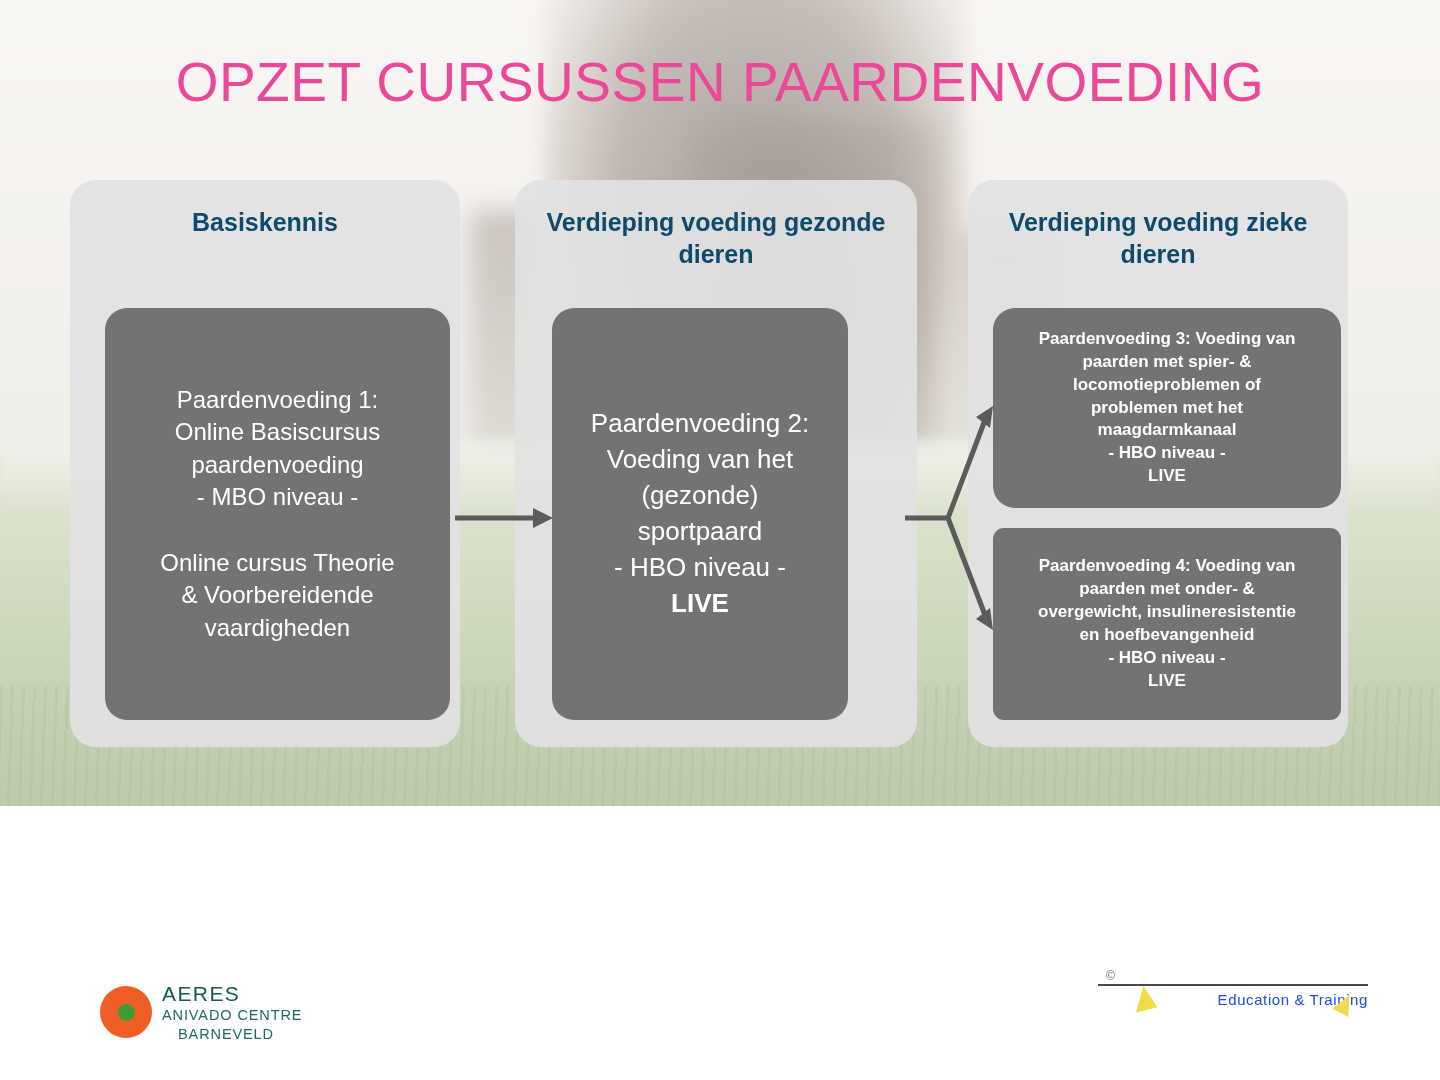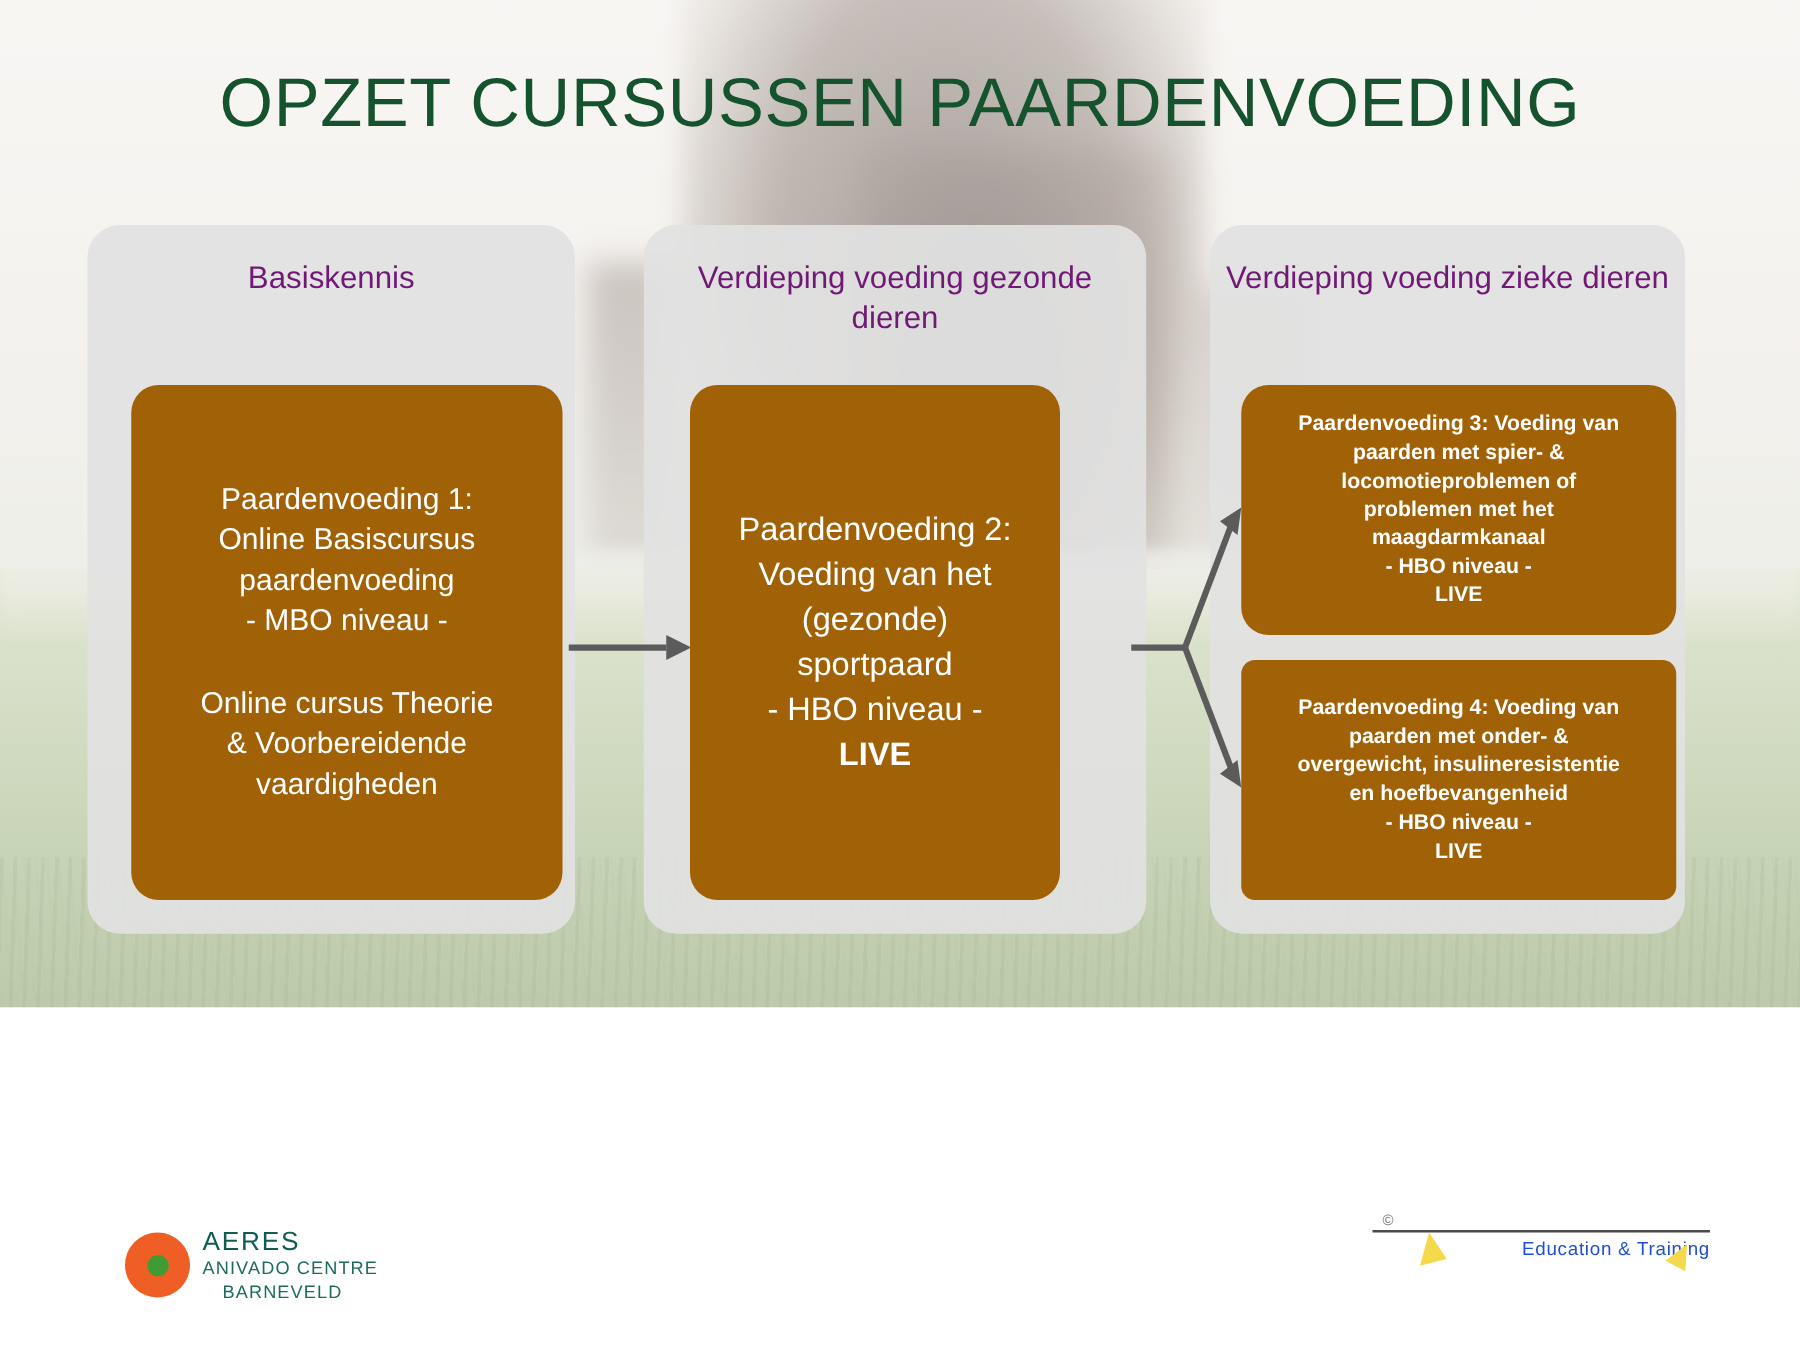--- a/index.html
+++ b/index.html
@@ -108,21 +108,21 @@
   
   .slide-title {
     position: absolute;
     left: 0;
     top: 54px;
     width: 1440px;
     text-align: center;
     font-size: 55px;
     line-height: 1.05;
     font-weight: 400;
-    color: #14532d;
+    color: #ec4899;
     letter-spacing: 0.5px;
     white-space: nowrap;
   }
 
   
   .panel {
     position: absolute;
     background: rgba(226,226,226,0.92);
     border-radius: 26px;
   }
@@ -130,30 +130,30 @@
   #panel-1 { left: 515px; top: 180px; width: 402px; height: 567px; }
   #panel-2 { left: 968px; top: 180px; width: 380px; height: 567px; }
 
   .panel-title {
     position: absolute;
     left: 0; right: 0;
     top: 26px;
     text-align: center;
     font-size: 25px;
     line-height: 1.28;
-    color: #701a75;
-    font-weight: 400;
+    color: #0c4a6e;
+    font-weight: 700;
     padding: 0 12px;
     box-sizing: border-box;
   }
 
   
   .card {
     position: absolute;
-    background: #a16207;
+    background: #737373;
     border-radius: 22px;
     color: #ffffff;
     display: flex;
     align-items: center;
     justify-content: center;
     text-align: center;
     box-sizing: border-box;
   }
   .card .card-text {
     white-space: pre-line;

